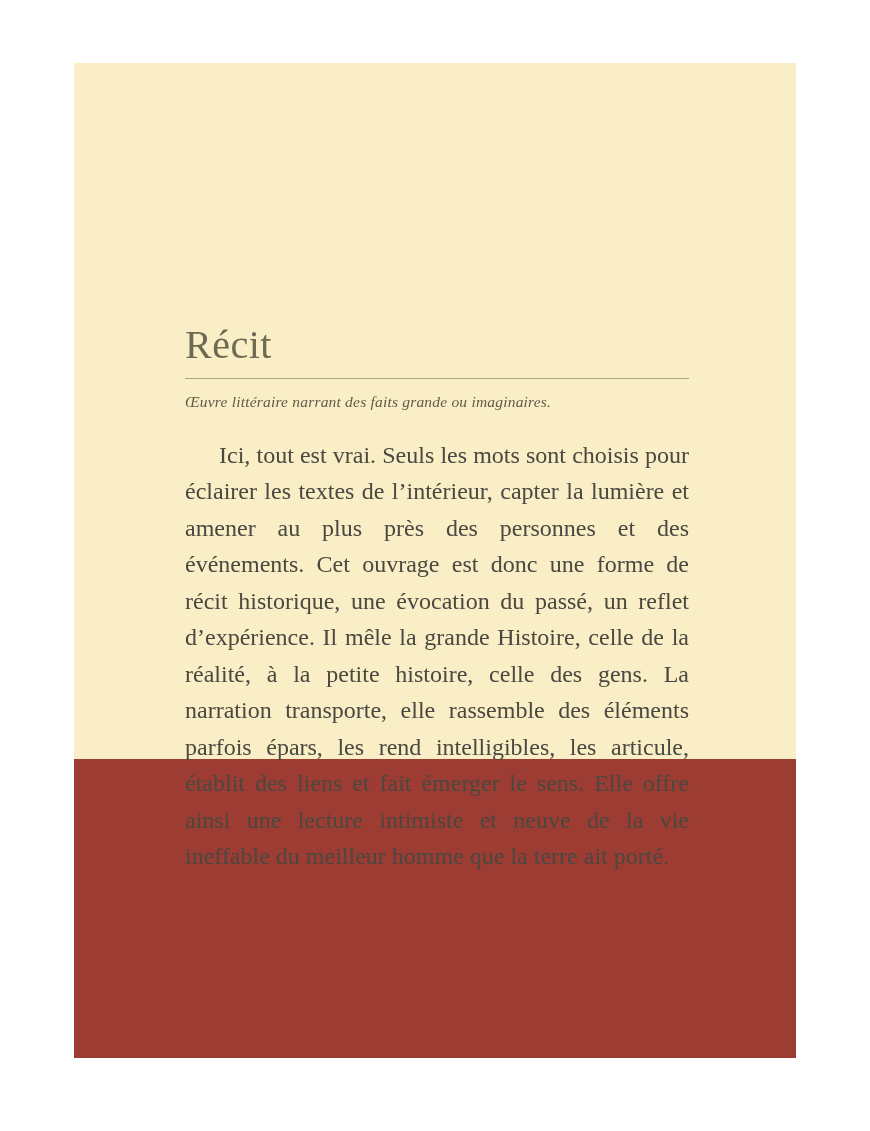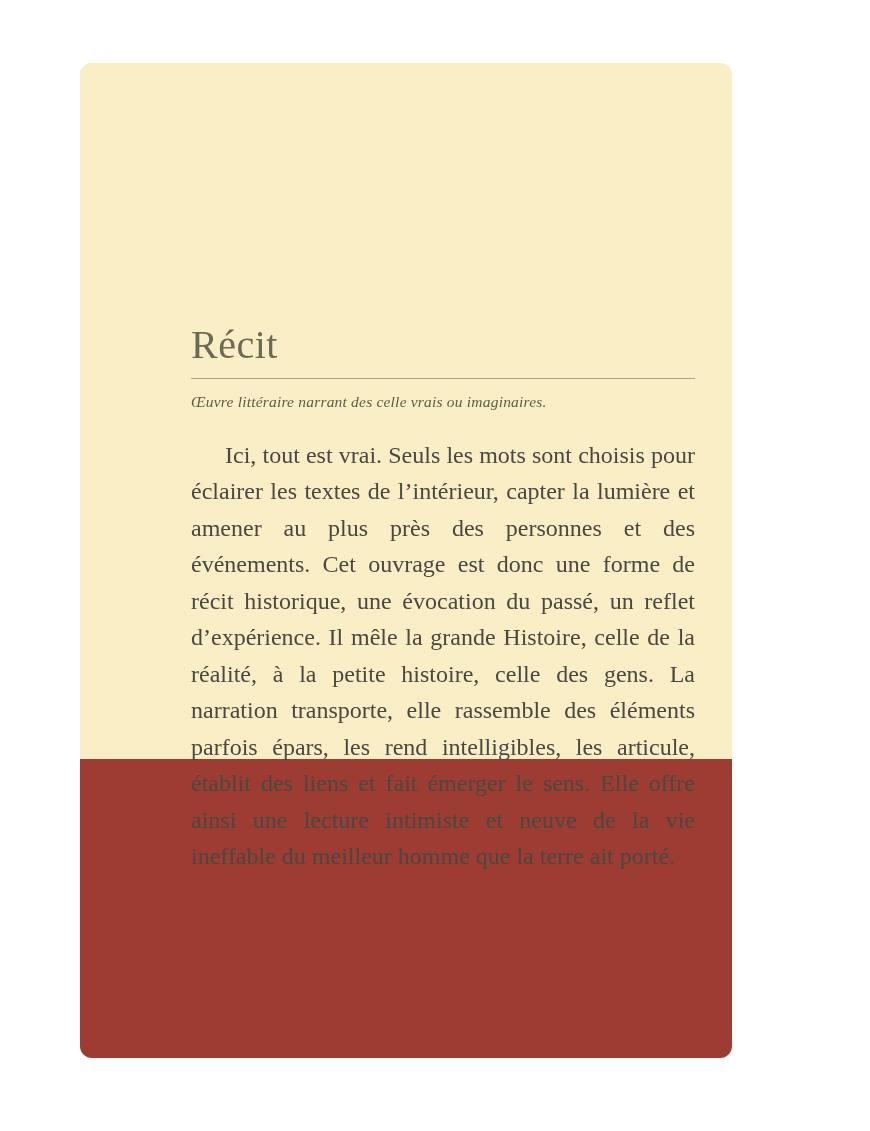--- a/index.html
+++ b/index.html
@@ -10,27 +10,26 @@
   body {
     width: 870px;
     height: 1131px;
     font-family: "Liberation Serif", serif;
     position: relative;
     overflow: hidden;
   }
 
   .page {
     position: absolute;
-    left: 80px;
+    left: 74px;
     top: 63px;
-    width: 652px;
+    width: 722px;
     height: 995px;
     background: #faeec6;
     overflow: hidden;
-    border-radius: 12px;
   }
 
   .cream-block {
     position: absolute;
     left: 0;
     top: 0;
     width: 100%;
     height: 696px;
     background: #faeec6;
   }
@@ -92,17 +91,17 @@
 <body>
 
 <div class="page">
 
   <div class="cream-block"></div>
   <div class="red-block"></div>
 
   <div class="content">
     <h1 class="title">Récit</h1>
     <div class="rule"></div>
-    <p class="subtitle">Œuvre littéraire narrant des celle vrais ou imaginaires.</p>
+    <p class="subtitle">Œuvre littéraire narrant des faits grande ou imaginaires.</p>
     <p class="body-text">Ici, tout est vrai. Seuls les mots sont choisis pour éclairer les textes de l’intérieur, capter la lumière et amener au plus près des personnes et des événements. Cet ouvrage est donc une forme de récit historique, une évocation du passé, un reflet d’expérience. Il mêle la grande Histoire, celle de la réalité, à la petite histoire, celle des gens. La narration transporte, elle rassemble des éléments parfois épars, les rend intelligibles, les articule, établit des liens et fait émerger le sens. Elle offre ainsi une lecture intimiste et neuve de la vie ineffable du meilleur homme que la terre ait porté.</p>
   </div>
 
 </div>
 
 </body></html>

